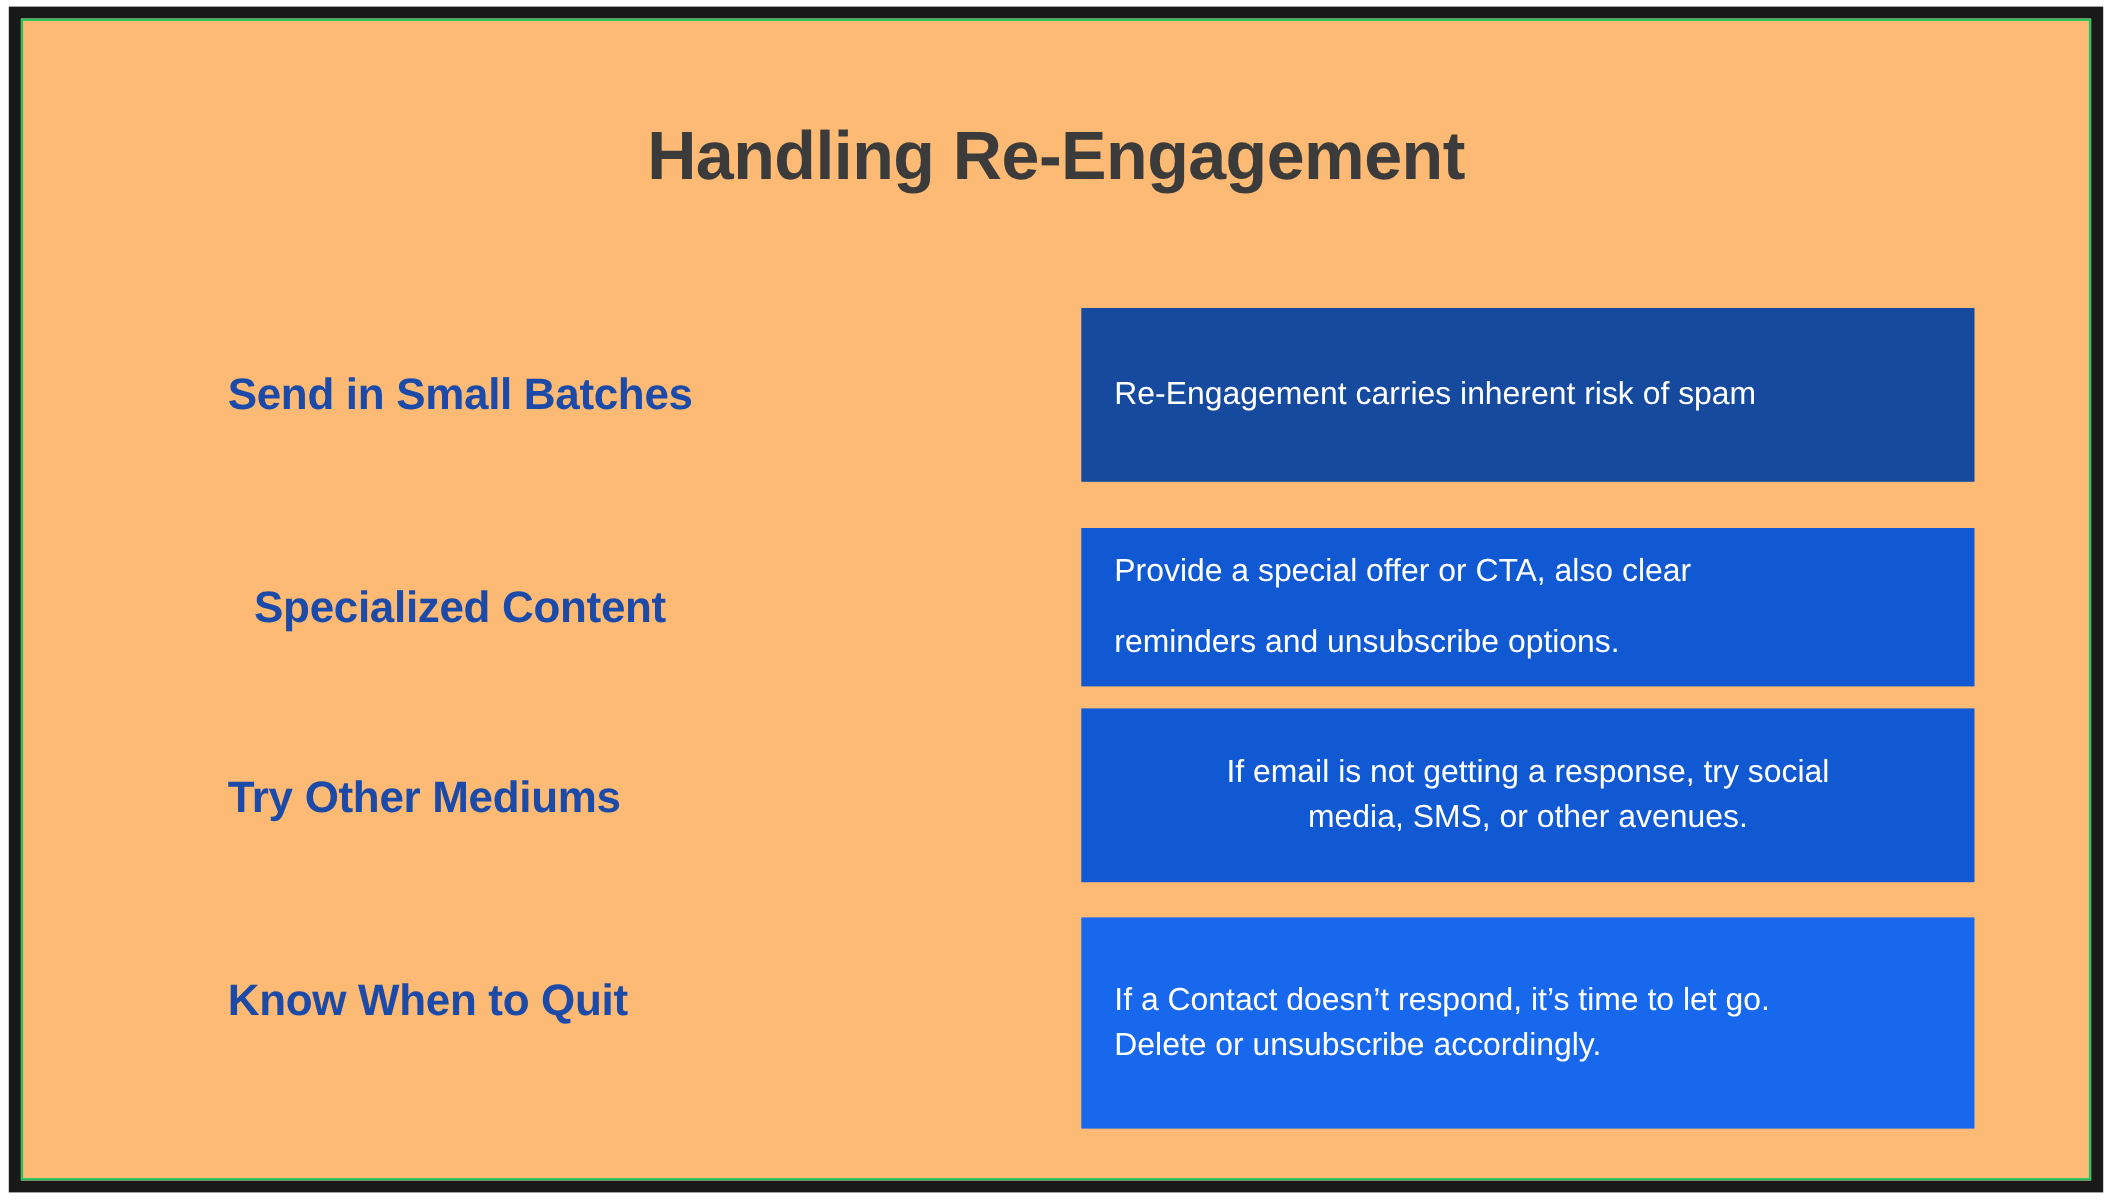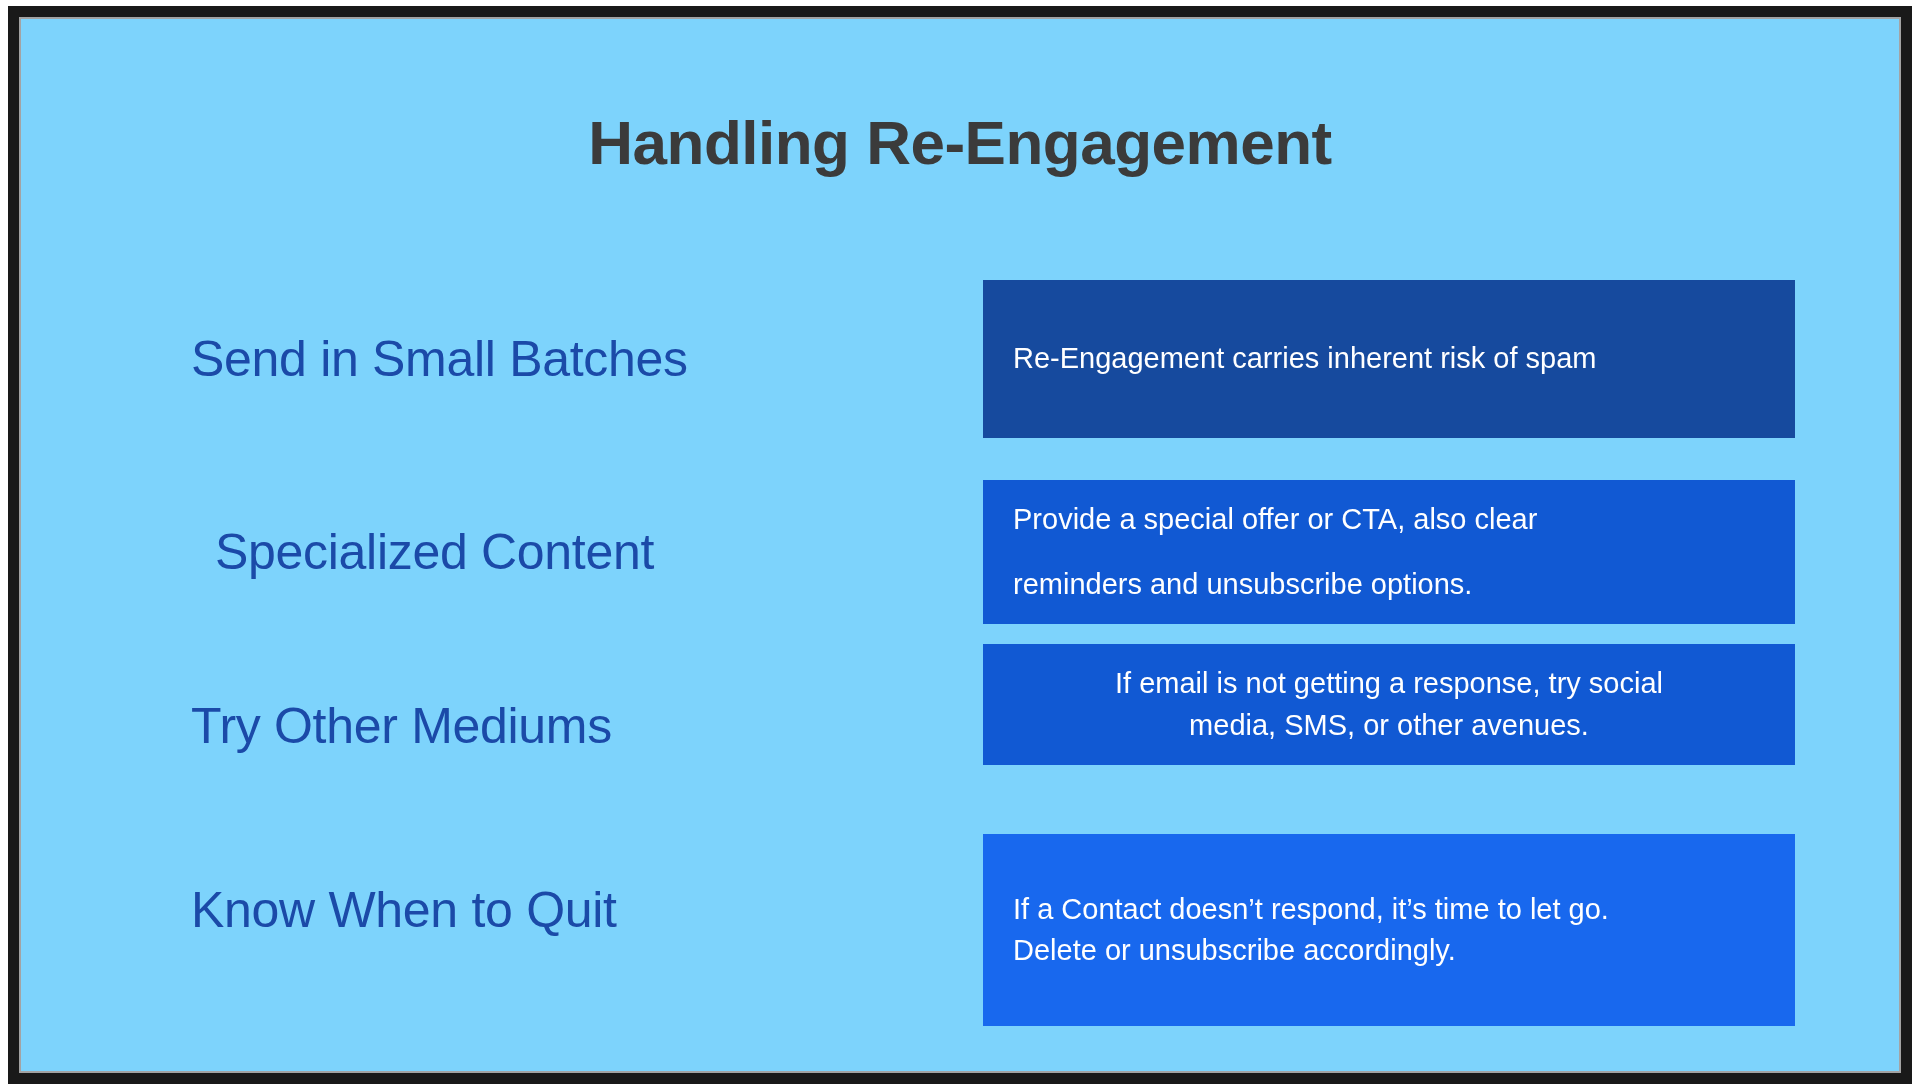--- a/index.html
+++ b/index.html
@@ -22,23 +22,23 @@
     top: 6px;
     width: 1904px;
     height: 1078px;
     box-sizing: border-box;
     border: 11px solid #191919;
     background: #ffffff;
   }
   .slide-canvas {
     position: absolute;
     inset: 0;
-    background: #7dd3fc;
+    background: #fdba74;
     box-sizing: border-box;
-    border: 2px solid #a3a3a3;
+    border: 2px solid #22c55e;
   }
 
   
   .slide-title {
     position: absolute;
     left: 0;
     top: 88px;
     width: 100%;
     text-align: center;
     font-size: 62px;
@@ -54,27 +54,27 @@
     left: 0;
     top: 255px;
     width: 100%;
   }
   .row {
     position: relative;
     height: 180px;
   }
   .row-label {
     position: absolute;
-    left: 170px;
+    left: 186px;
     top: 0;
     height: 160px;
     display: flex;
     align-items: center;
-    font-size: 50px;
-    font-weight: 400;
+    font-size: 40px;
+    font-weight: 700;
     letter-spacing: -0.3px;
     color: #1b4aa8;
     white-space: nowrap;
   }
   .row-box {
     position: absolute;
     left: 962px;
     width: 812px;
     box-sizing: border-box;
     padding: 3px 30px;
@@ -91,21 +91,21 @@
     white-space: nowrap;
   }
 
   
   .row-1 .row-box { top: 6px;  height: 158px; background: #164a9e; }
   .row-1 .row-label { top: 6px; height: 158px; }
 
   .row-2 .row-box { top: 26px; height: 144px; background: #1159d3; }
   .row-2 .row-label { top: 26px; height: 144px; margin-left: 24px; }
 
-  .row-3 .row-box { top: 10px; height: 121px; background: #1159d3; text-align: center; }
+  .row-3 .row-box { top: 10px; height: 158px; background: #1159d3; text-align: center; }
   .row-3 .row-label { top: 10px; height: 163px; }
 
   .row-4 .row-box { top: 20px; height: 192px; background: #1868ee; }
   .row-4 .row-label { top: 20px; height: 152px; }
 </style>
 </head>
 <body>
 
 <div class="slide-frame" style="border-color: rgb(25, 25, 25);">
   <div class="slide-canvas">

